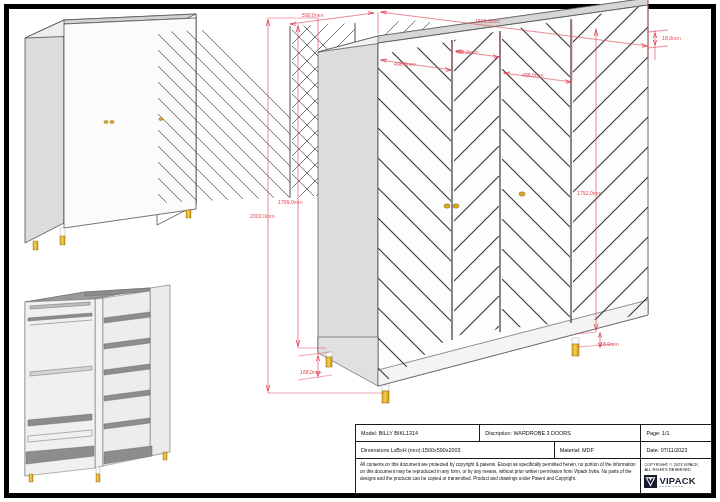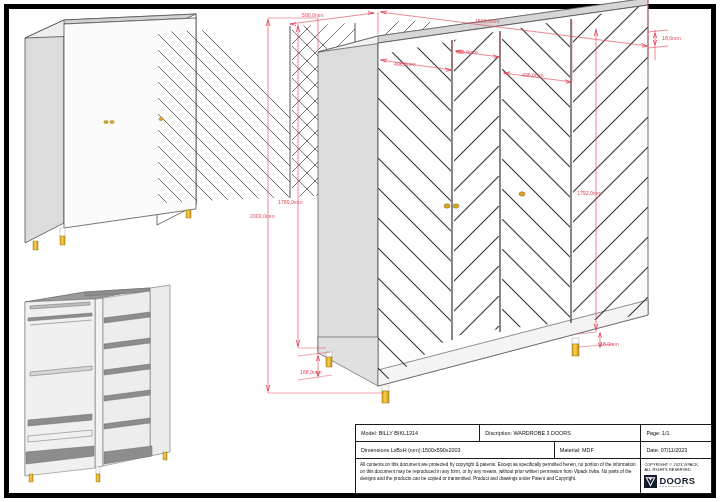--- a/index.html
+++ b/index.html
@@ -480,21 +480,21 @@
         <div class="copy-line">COPYRIGHT © 2023 VIPACK,</div>
         <div class="copy-line">ALL RIGHTS RESERVED</div>
         <div id="brand-logo">
           <div id="brand-mark">
             <svg width="11" height="11" viewBox="0 0 24 24">
               <polygon points="3,4 21,4 12,21" fill="none" stroke="#ffffff" stroke-width="2.2"></polygon>
               <polygon points="8.5,4 15.5,4 12,11" fill="#ffffff"></polygon>
             </svg>
           </div>
           <div id="brand-text">
-            <div id="brand-name">DOORS</div>
+            <div id="brand-name">VIPACK</div>
             <div id="brand-sub">FURNITURE</div>
           </div>
         </div>
       </div>
     </div>
 
   </div>
 
 </div>
 

